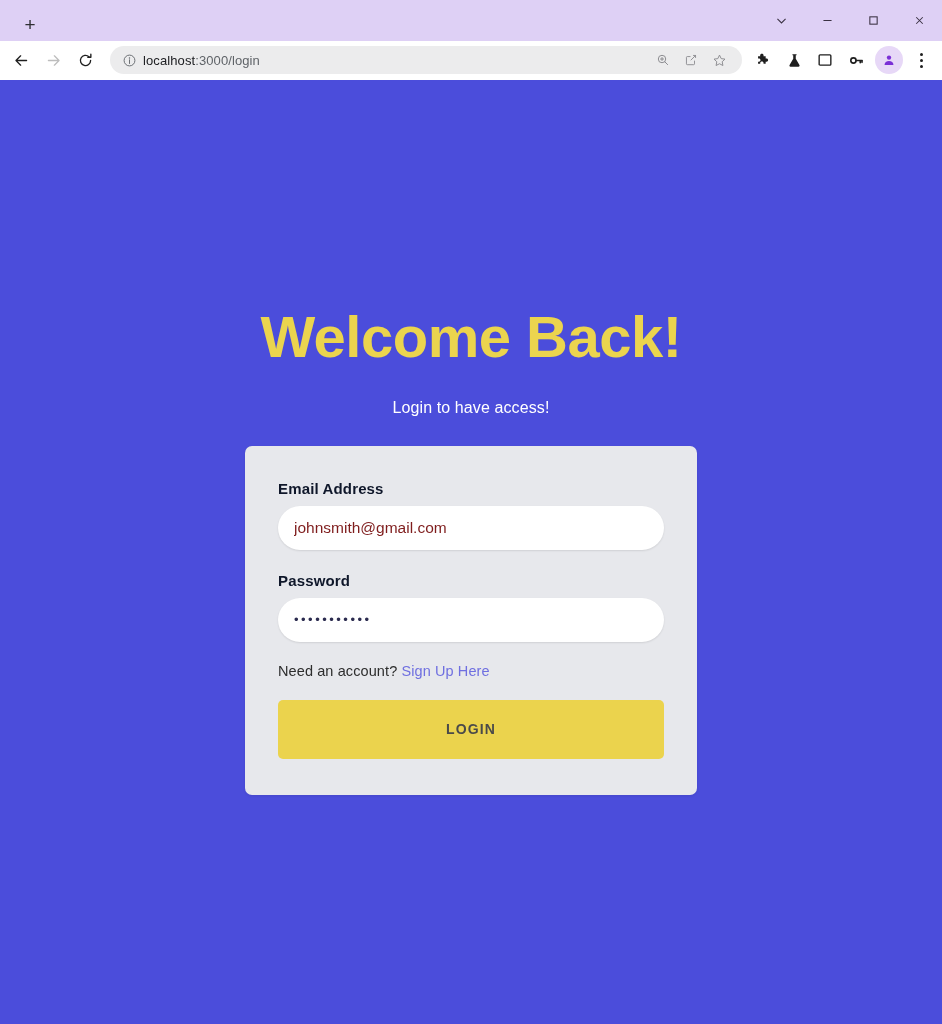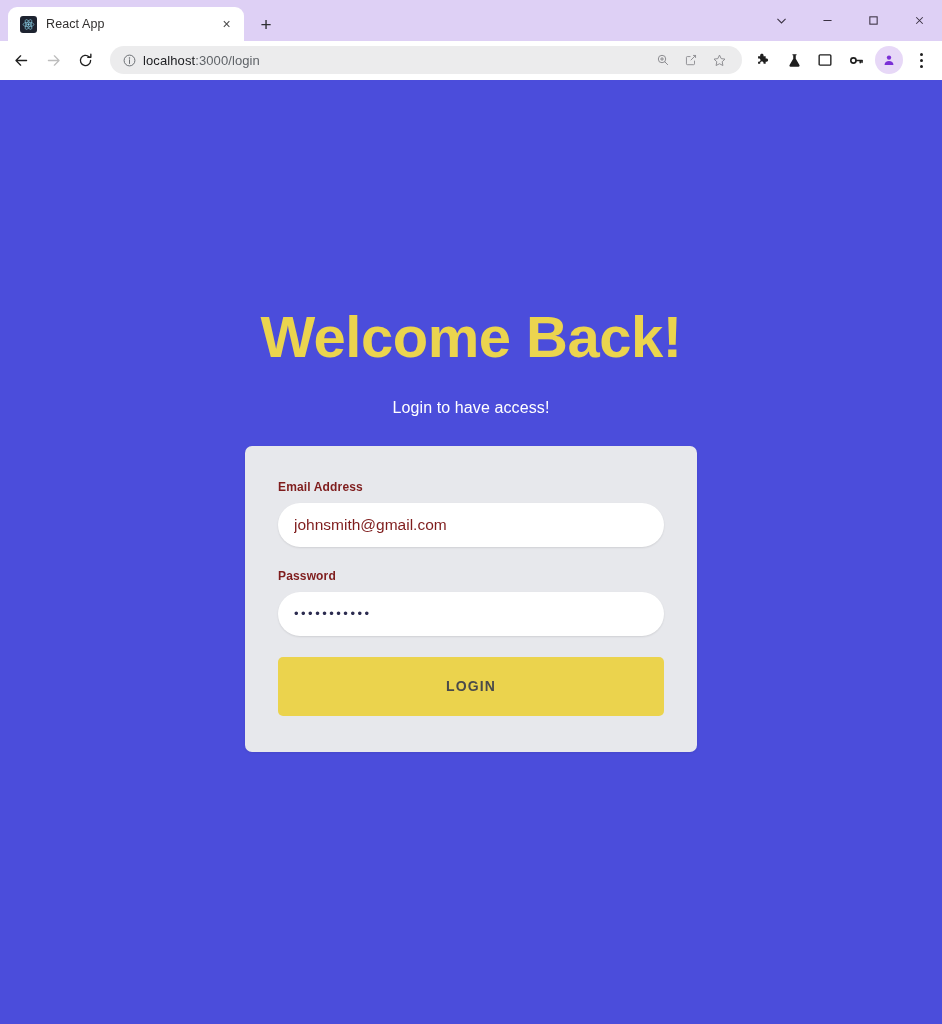--- a/index.html
+++ b/index.html
@@ -245,23 +245,23 @@
   .card {
     width: 452px;
     margin-top: 29px;
     background: #e7e8ec;
     border-radius: 7px;
     padding: 34px 33px 36px 33px;
     box-shadow: 0 1px 3px rgba(0,0,0,.08);
   }
 
   .field-label {
-    font-size: 12px;
+    font-size: 15px;
     font-weight: bold;
-    color: #7f1d1d;
+    color: #0f172a;
     letter-spacing: .15px;
     margin-bottom: 9px;
   }
 
   .field-input {
     width: 100%;
     height: 44px;
     background: #ffffff;
     border: none;
     border-radius: 23px;
@@ -312,34 +312,20 @@
     justify-content: center;
   }
 </style>
 </head>
 <body>
 
 <div class="browser">
 
   <div class="tabstrip">
 
-    <div class="tab">
-      <span class="favicon">
-        <svg width="13" height="13" viewBox="0 0 24 24" aria-hidden="true">
-          <circle cx="12" cy="12" r="2.1" fill="#8fd8ef"></circle>
-          <g fill="none" stroke="#8fd8ef" stroke-width="1.1">
-            <ellipse cx="12" cy="12" rx="10" ry="4.1"></ellipse>
-            <ellipse cx="12" cy="12" rx="10" ry="4.1" transform="rotate(60 12 12)"></ellipse>
-            <ellipse cx="12" cy="12" rx="10" ry="4.1" transform="rotate(120 12 12)"></ellipse>
-          </g>
-        </svg>
-      </span>
-      <span class="tab-title">React App</span>
-      <span class="tab-close">×</span>
-    </div>
 
     <div class="newtab">+</div>
 
     <div class="wincontrols">
       <div class="wc">
         <svg width="13" height="13" viewBox="0 0 16 16" aria-hidden="true">
           <path d="M3 6l5 5 5-5" fill="none" stroke="currentColor" stroke-width="1.3"></path>
         </svg>
       </div>
       <div class="wc">
@@ -457,17 +443,21 @@
     <div class="card">
 
       <div class="field-label">Email Address</div>
       <input class="field-input" type="text" value="johnsmith@gmail.com" style="">
 
       <div class="field-gap"></div>
 
       <div class="field-label">Password</div>
       <input class="field-input pw" type="text" value="•••••••••••" style="">
 
+      <div class="signup-row">
+        <span>Need an account?</span>
+        <a class="signup-link" href="#">Sign Up Here</a>
+      </div>
 
       <button class="login-btn">LOGIN</button>
     </div>
   </div>
 </div>
 
 </body></html>

